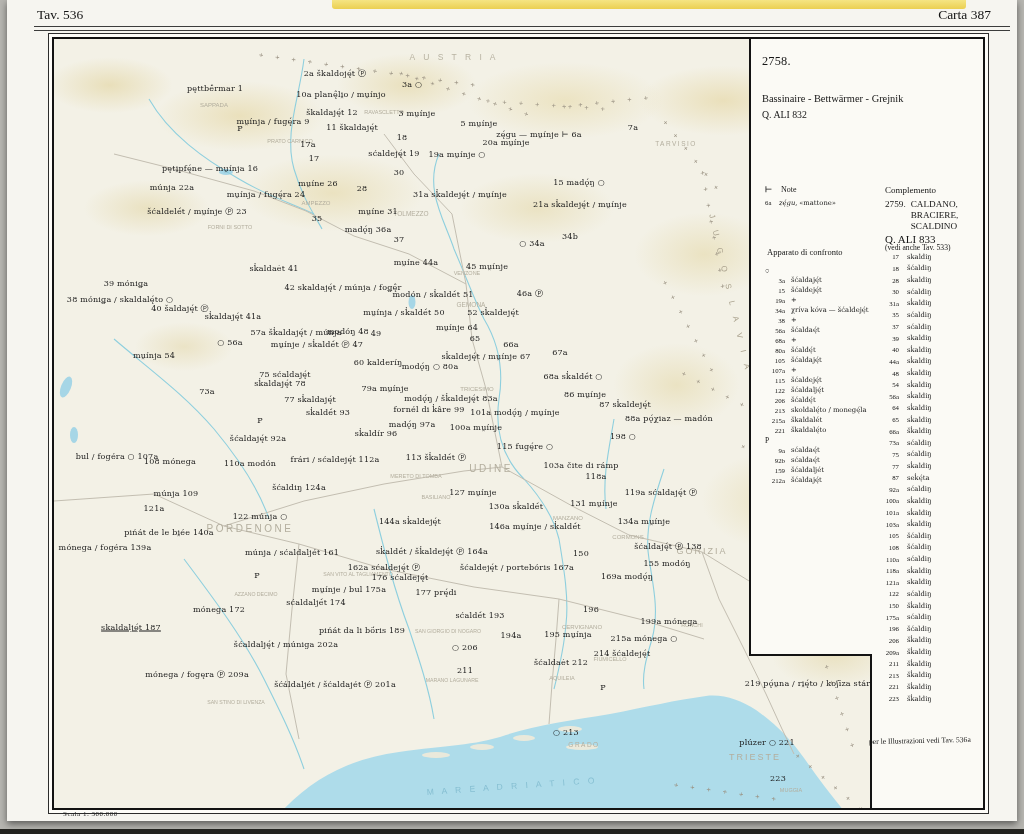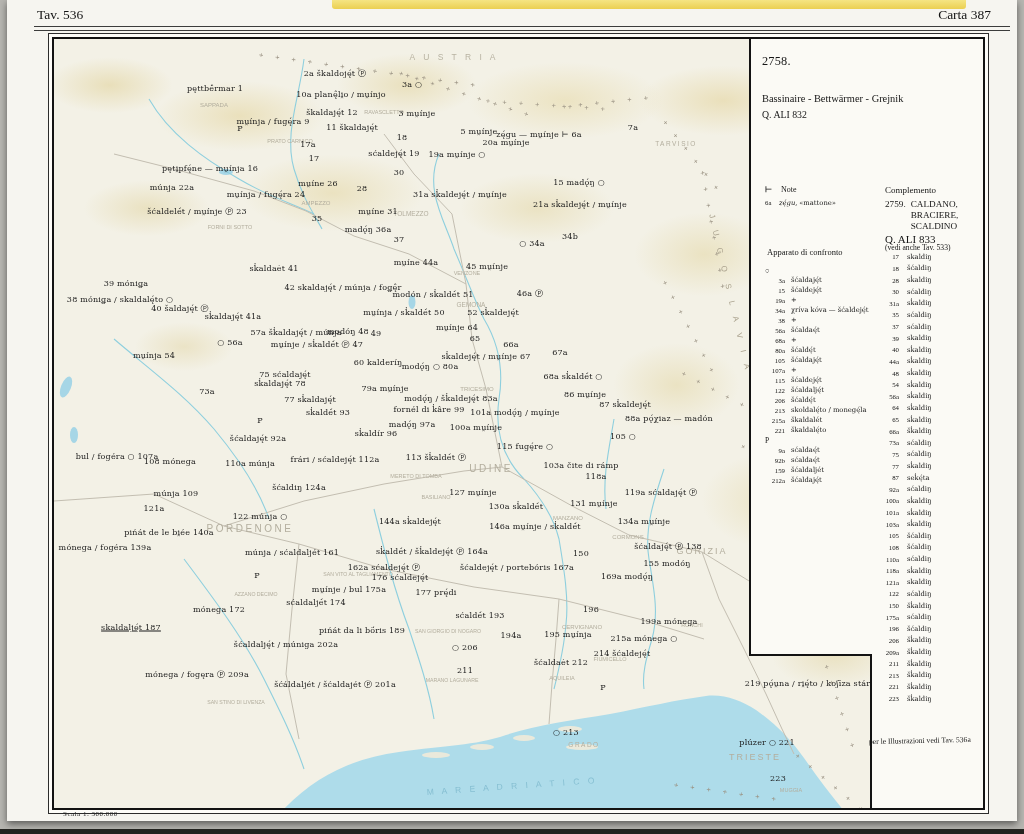--- a/index.html
+++ b/index.html
@@ -190,21 +190,21 @@
       <div id="labels">
           <div class="ml" style="left: 161px; top: 49px;">pęttbė̂rmar  1</div>
           <div class="ml" style="left: 281px; top: 34px;">2a  škaldoję́t Ⓟ</div>
           <div class="ml" style="left: 358px; top: 45px;">3a  ○</div>
           <div class="ml" style="left: 287px; top: 55px;">10a  planę̂li̯o / mu̯ínjo</div>
           <div class="ml" style="left: 278px; top: 73px;">škaldaję́t  12</div>
           <div class="ml" style="left: 363px; top: 74px;">3  mu̯ínje</div>
           <div class="ml" style="left: 298px; top: 88px;">11  škaldaję́t</div>
           <div class="ml" style="left: 219px; top: 82px;">mu̯ínja / fugę́ra  9</div>
           <div class="ml" style="left: 186px; top: 89px;">P</div>
-          <div class="ml" style="left: 425px; top: 84px; margin-top: 8px;">5  mu̯ínje</div>
+          <div class="ml" style="left: 425px; top: 84px;">5  mu̯ínje</div>
           <div class="ml" style="left: 485px; top: 95px;">zę́gu — mu̯ínje ⊢  6a</div>
           <div class="ml" style="left: 579px; top: 88px;">7a</div>
           <div class="ml" style="left: 452px; top: 103px;">20a  mu̯ínje</div>
           <div class="ml" style="left: 348px; top: 98px;">18</div>
           <div class="ml" style="left: 254px; top: 105px;">17a</div>
           <div class="ml" style="left: 260px; top: 119px;">17</div>
           <div class="ml" style="left: 340px; top: 114px;">sćaldeję́t  19</div>
           <div class="ml" style="left: 403px; top: 115px;">19a  mu̯ínje ○</div>
           <div class="ml" style="left: 345px; top: 133px;">30</div>
           <div class="ml" style="left: 156px; top: 129px;">pęti̯pfę́ne — mu̯ínja  16</div>
@@ -244,38 +244,38 @@
           <div class="ml" style="left: 457px; top: 305px;">66a</div>
           <div class="ml" style="left: 432px; top: 317px;">sk̓aldeję́t / mu̯ínje  67</div>
           <div class="ml" style="left: 506px; top: 313px;">67a</div>
           <div class="ml" style="left: 519px; top: 337px;">68a  sk̓aldė́t ○</div>
           <div class="ml" style="left: 100px; top: 316px;">mu̯ínja  54</div>
           <div class="ml" style="left: 324px; top: 323px;">60  kalderíŋ</div>
           <div class="ml" style="left: 376px; top: 327px;">modǫ́ŋ ○  80a</div>
           <div class="ml" style="left: 531px; top: 355px;">86  mu̯ínje</div>
           <div class="ml" style="left: 571px; top: 365px;">87  sk̓aldeję́t</div>
           <div class="ml" style="left: 615px; top: 379px;">88a  pǫ́χiaz — madón</div>
-          <div class="ml" style="left: 569px; top: 397px;">105  ○</div>
+          <div class="ml" style="left: 569px; top: 397px;">198  ○</div>
           <div class="ml" style="left: 153px; top: 352px;">73a</div>
           <div class="ml" style="left: 231px; top: 335px;">75  sćaldaję́t</div>
           <div class="ml" style="left: 226px; top: 344px;">sk̓aldaję́t  78</div>
           <div class="ml" style="left: 256px; top: 360px;">77  sk̓aldaję́t</div>
           <div class="ml" style="left: 274px; top: 373px;">sk̓aldė́t  93</div>
           <div class="ml" style="left: 206px; top: 381px;">P</div>
           <div class="ml" style="left: 204px; top: 399px;">šćaldaję́t  92a</div>
           <div class="ml" style="left: 331px; top: 349px;">79a  mu̯ínje</div>
           <div class="ml" style="left: 397px; top: 359px;">modǫ́ŋ / šk̓aldeję́t  83a</div>
           <div class="ml" style="left: 375px; top: 370px;">fornél di k̓âre  99</div>
           <div class="ml" style="left: 358px; top: 385px;">madǫ́ŋ  97a</div>
           <div class="ml" style="left: 422px; top: 388px;">100a  mu̯ínje</div>
           <div class="ml" style="left: 461px; top: 373px;">101a  modǫ́ŋ / mu̯ínje</div>
           <div class="ml" style="left: 322px; top: 394px;">sk̓aldír  96</div>
           <div class="ml" style="left: 382px; top: 418px;">113  šk̓aldė́t Ⓟ</div>
           <div class="ml" style="left: 281px; top: 420px;">frári / sćaldeję́t  112a</div>
-          <div class="ml" style="left: 196px; top: 424px;">110a  múnja</div>
+          <div class="ml" style="left: 196px; top: 424px;">110a  modón</div>
           <div class="ml" style="left: 116px; top: 422px;">108  mónega</div>
           <div class="ml" style="left: 63px; top: 417px;">bul / fogéra ○  107a</div>
           <div class="ml" style="left: 471px; top: 407px;">115  fugę́re ○</div>
           <div class="ml" style="left: 527px; top: 426px;">103a  čite di rámp</div>
           <div class="ml" style="left: 542px; top: 437px;">118a</div>
           <div class="ml" style="left: 607px; top: 453px;">119a  sćaldaję́t Ⓟ</div>
           <div class="ml" style="left: 245px; top: 448px;">šćaldiŋ  124a</div>
           <div class="ml" style="left: 122px; top: 454px;">múnja  109</div>
           <div class="ml" style="left: 100px; top: 469px;">121a</div>
           <div class="ml" style="left: 206px; top: 477px;">122  múnja ○</div>

